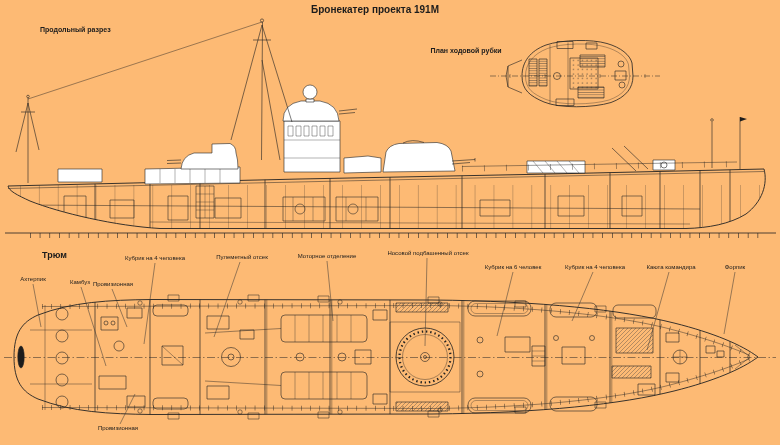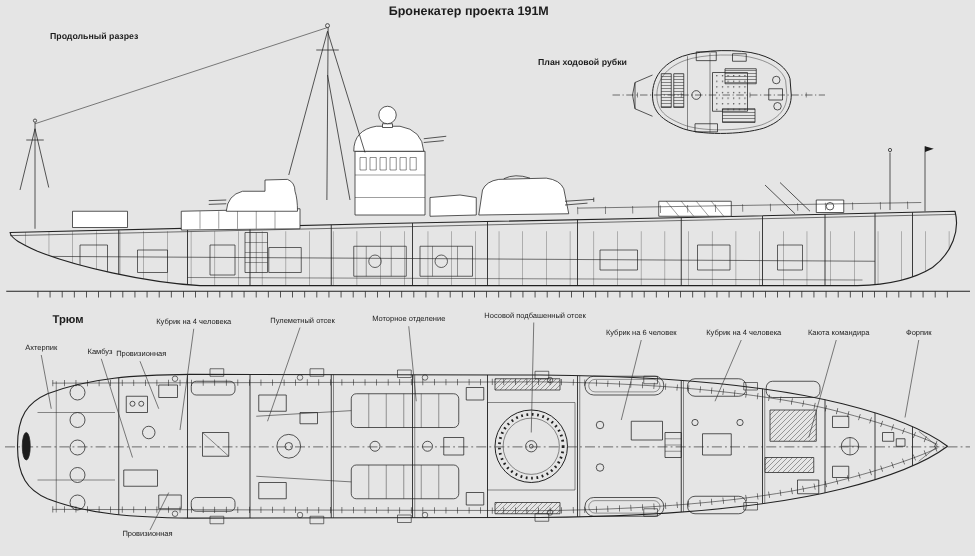--- a/index.html
+++ b/index.html
@@ -1,16 +1,16 @@
 <!DOCTYPE html>
 <html><head>
 <meta charset="utf-8">
 <style>
   html,body{margin:0;padding:0;background:#fff;}
-  .canvas{position:relative;width:780px;height:445px;background:#e5e5e5;overflow:hidden;
+  .canvas{position:relative;width:780px;height:445px;background:#fdba74;overflow:hidden;
           font-family:"Liberation Sans",sans-serif;color:#1c1c1c;}
   .canvas svg{position:absolute;left:0;top:0;}
   .lbl{position:absolute;font-size:6px;line-height:1;white-space:nowrap;
        transform:translateX(-50%);color:#1c1c1c;text-align:right;}
   .lbl.left{transform:none;}
   .lbl.b{font-weight:bold;font-size:7px;}
   .lbl.section{font-weight:bold;font-size:9px;transform:none;}
   .title{position:absolute;left:375px;top:4px;transform:translateX(-50%);
          font-size:10px;font-weight:bold;white-space:nowrap;}
 </style>

